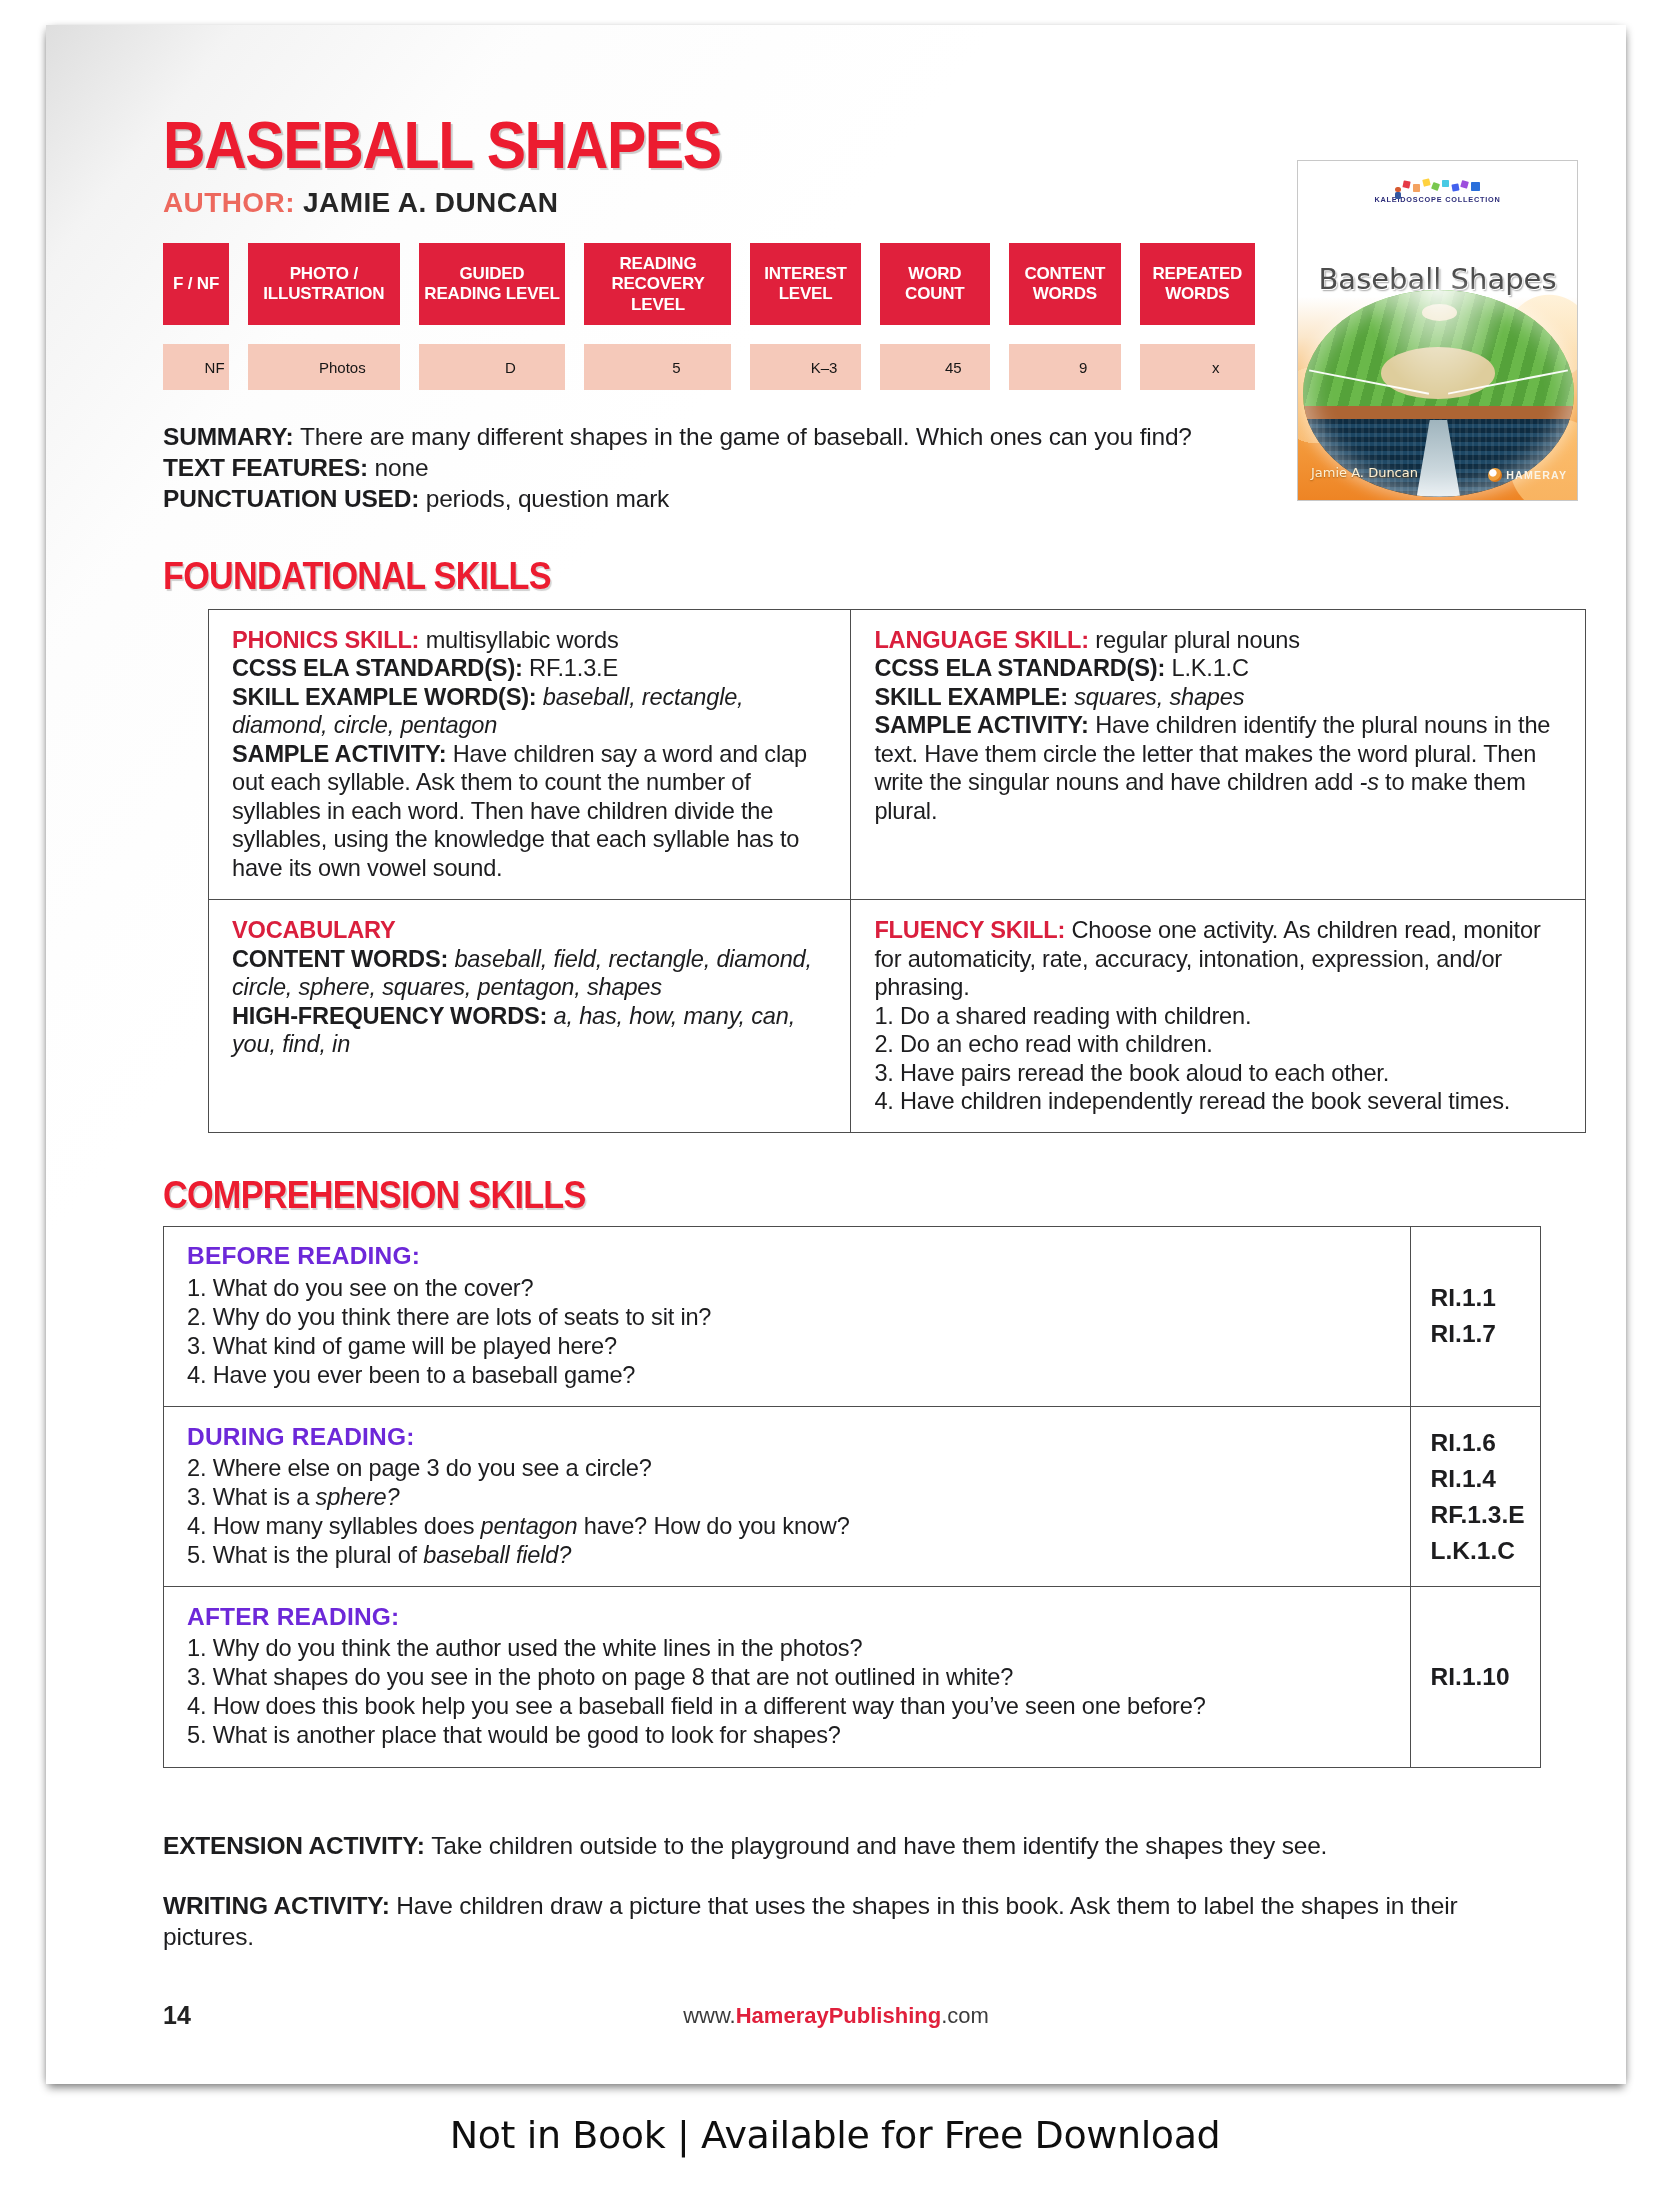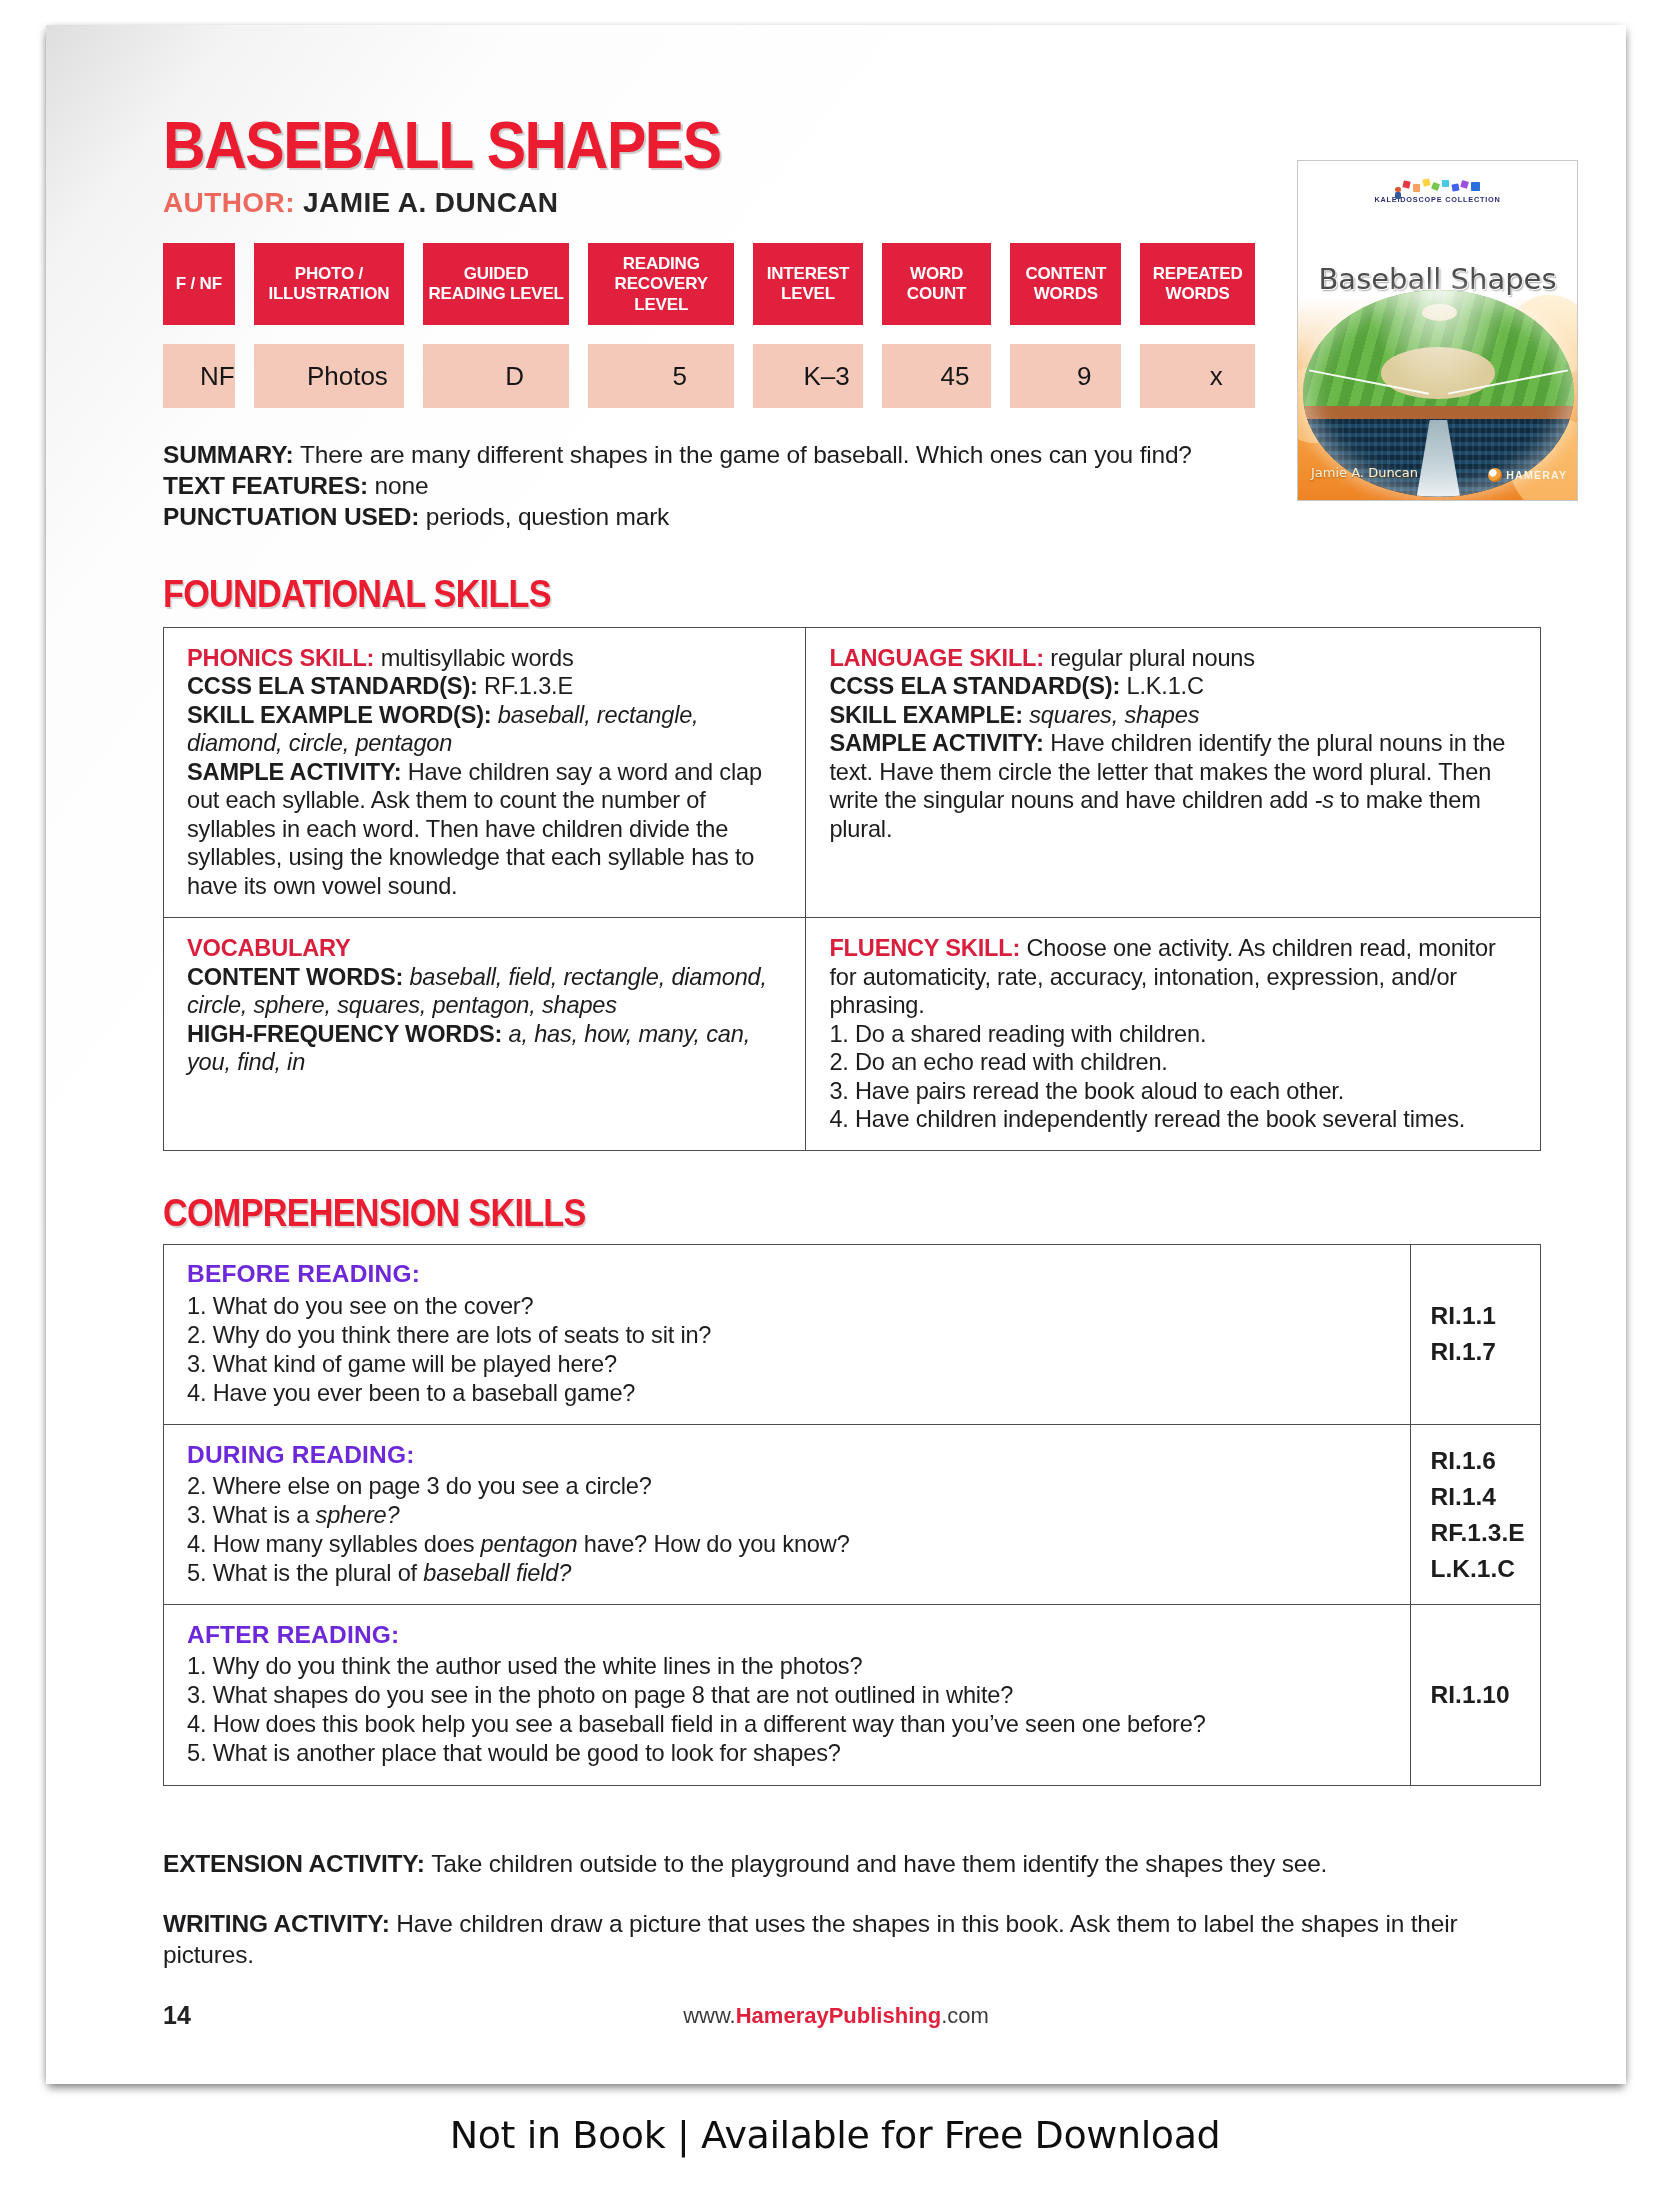--- a/index.html
+++ b/index.html
@@ -43,22 +43,22 @@
     margin-top:24px; width:1092px; display:grid; gap:19px;
     grid-template-columns:90fr 206fr 200fr 200fr 150fr 150fr 152fr 157fr;
   }
   .hcell {
     background:#e0203c; color:#fff; height:82px;
     display:flex; align-items:center; justify-content:center; text-align:center;
     font-weight:bold; font-size:17px; line-height:20.4px;
     white-space:pre-line; letter-spacing:-0.2px;
   }
   .vcell {
-    background:#f5c9ba; color:#161616; height:64px;
-    display:flex; align-items:center; justify-content:center; font-size:26px;padding-left:37px;
+    background:#f5c9ba; color:#161616; height:46px;
+    display:flex; align-items:center; justify-content:center; font-size:15px;padding-left:37px;
   }
 
   
   .summary { margin-top:31px; max-width:1113px; font-size:24.5px; line-height:31px; letter-spacing:-0.2px; }
 
   
   .section-heading {
     margin-top:42px; font-size:38px; line-height:41px; font-weight:bold;
     color:#ec1c30; letter-spacing:-0.8px; display:block;
     transform:scaleX(.9); transform-origin:left center;
@@ -69,21 +69,21 @@
   
   .runs { white-space:pre-wrap; }
   .run-rb { color:#da1f3d; font-weight:bold; }
   .run-b  { font-weight:bold; }
   .run-i  { font-style:italic; }
 
   
   .fskills {
     margin-top:11.4px; width:1378px; display:grid;
     grid-template-columns:789fr 901fr;
-    border:1.6px solid #4d4d4d; background:#fff;
+    border:1.6px solid #4d4d4d; background:#fff;margin-left:45px;
   }
   .fcell { padding:16.3px 24.5px 16.3px 23px; font-size:23.6px; line-height:28.5px; letter-spacing:-0.2px; }
   .fcell.brdr-r { border-right:1.6px solid #4d4d4d; }
   .fcell.brdr-b { border-bottom:1.6px solid #4d4d4d; }
 
   
   .comp {
     margin-top:9.8px; width:1378px; display:grid;
     grid-template-columns:1fr 129px;
     border:1.6px solid #4d4d4d; background:#fff;

